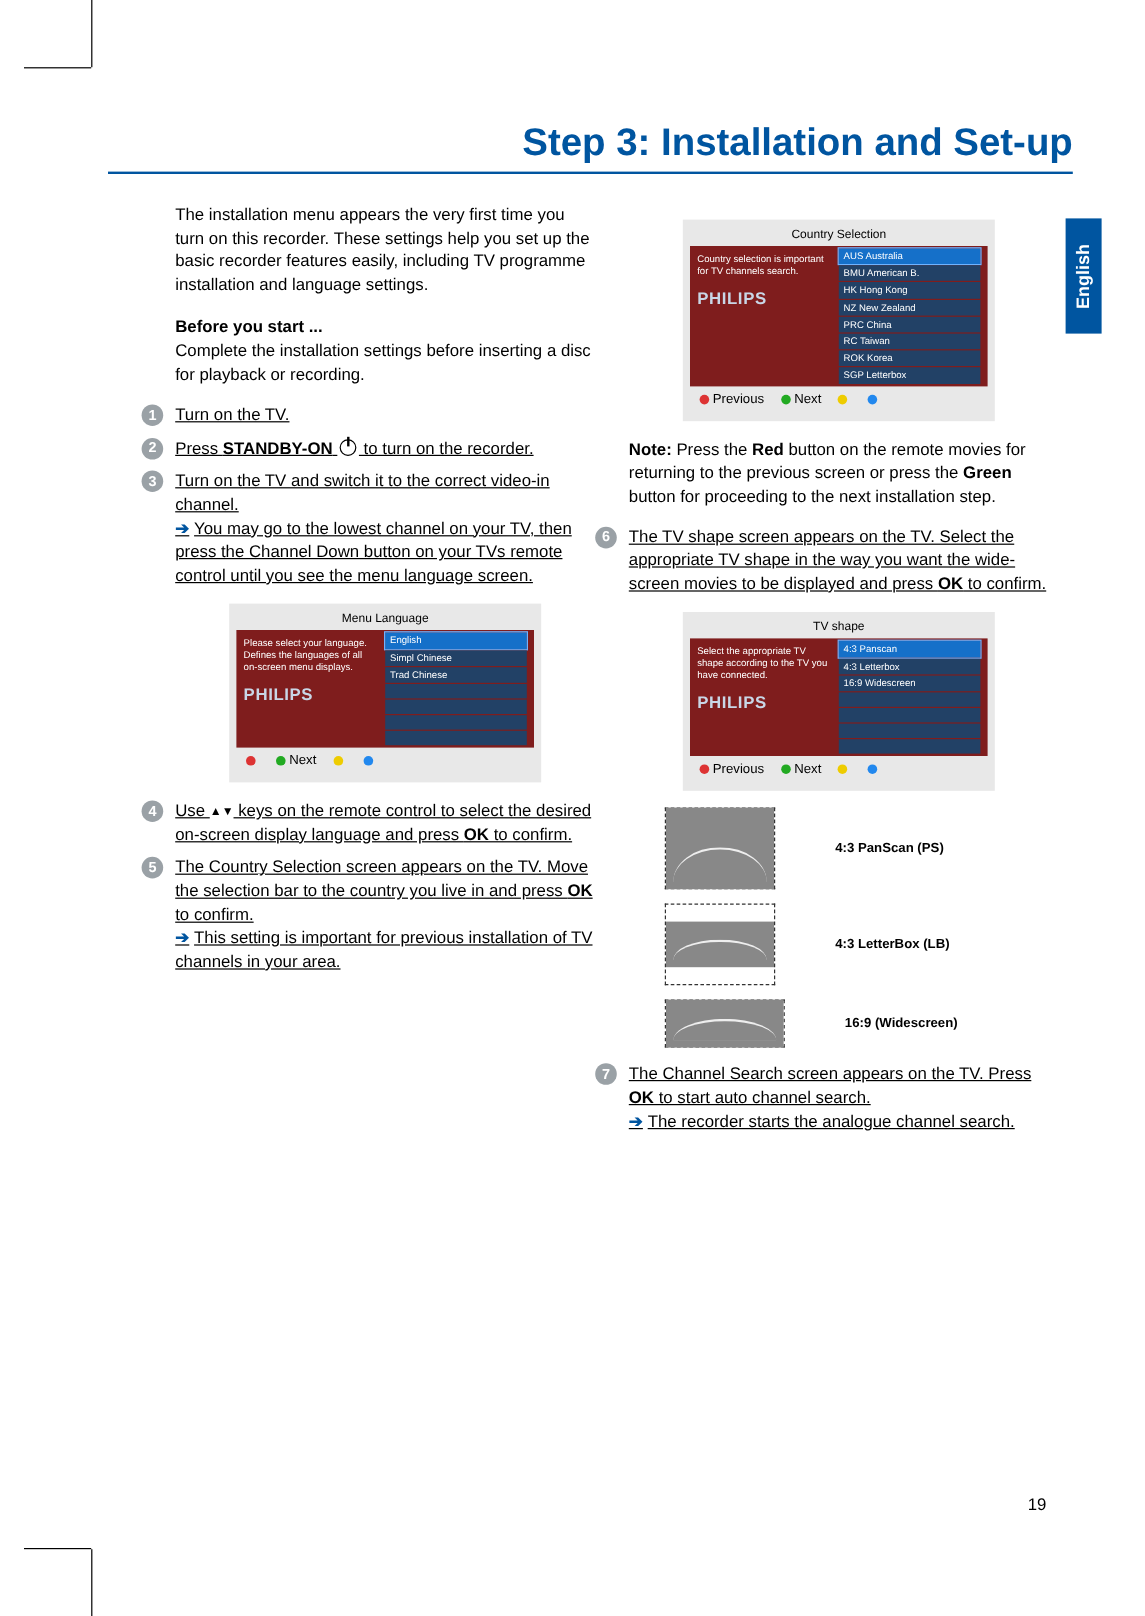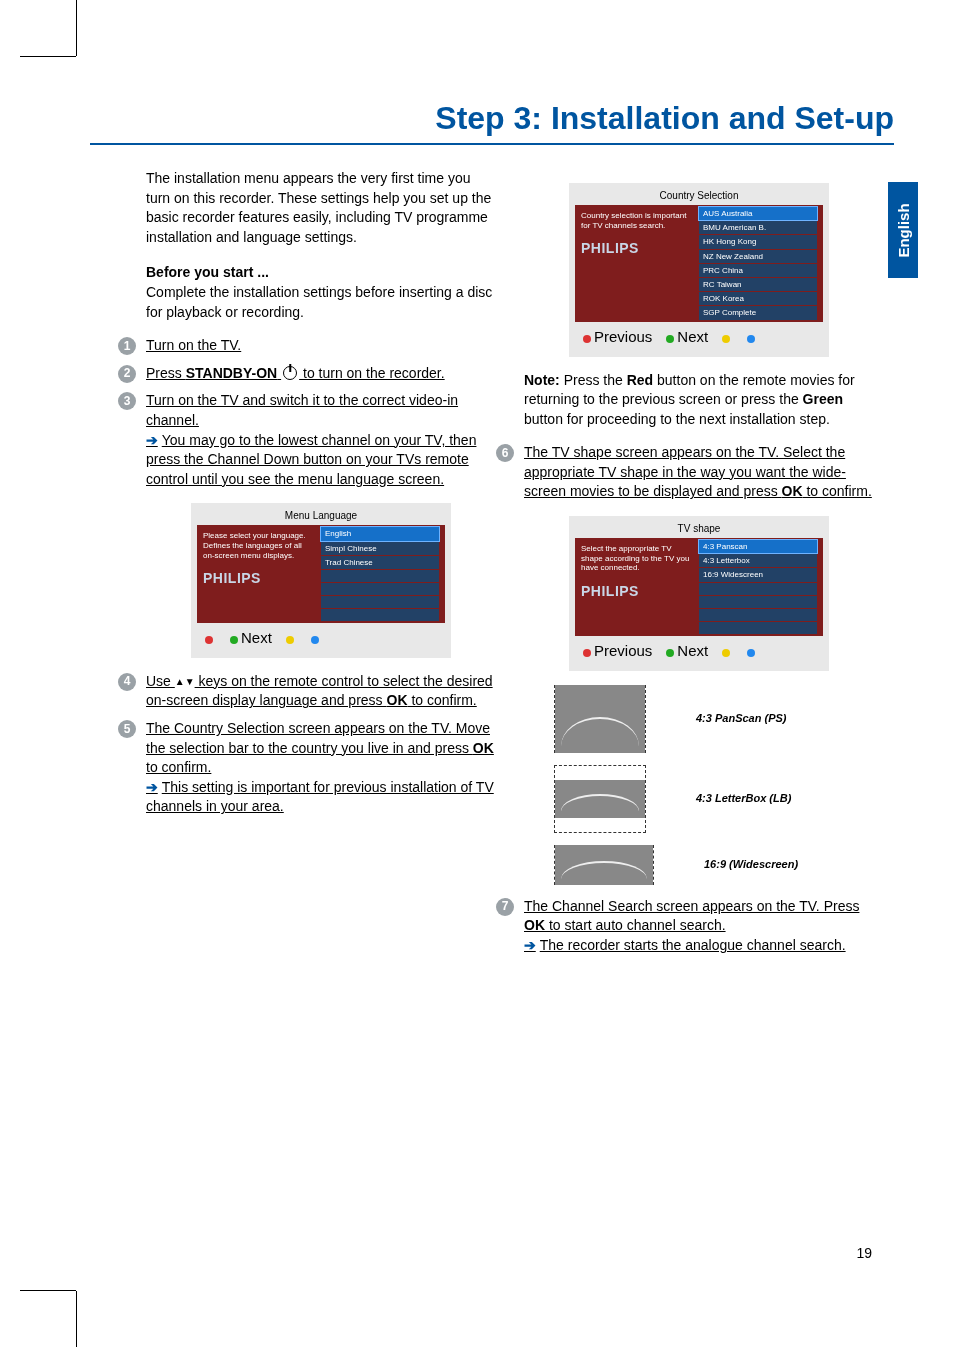--- a/index.html
+++ b/index.html
@@ -154,42 +154,41 @@
     font-size: 14px;
     color: #c9d6e6;
     margin-top: 10px;
     letter-spacing: 0.5px;
   }
   .osd-footer {
     display: flex;
     gap: 14px;
     align-items: center;
     padding: 4px 8px;
-    font-size: 15px;
+    font-size: 11px;
     color: #000;
   }
   .dot {
     width: 8px; height: 8px; border-radius: 50%;
     display: inline-block;
     margin-right: 3px;
     vertical-align: -1px;
   }
   .dot.red { background: #d33; }
   .dot.green { background: #2a2; }
   .dot.yellow { background: #ec0; }
   .dot.blue { background: #28e; }
   
   .shape-row {
     display: flex;
     align-items: center;
     gap: 50px;
     margin: 12px 0 12px 30px;
     font-size: 11px;
     font-weight: bold;
-    font-style: italic;
   }
   .shape-box {
     width: 92px;
     border: 1px dashed #333;
     display: flex;
     align-items: center;
     justify-content: center;
     box-sizing: border-box;
   }
   .shape-box.tall { height: 68px; }
@@ -323,21 +322,21 @@
             <div class="osd-brand">PHILIPS</div>
           </div>
           <div class="osd-right">
             <div class="osd-item sel">AUS  Australia</div>
             <div class="osd-item">BMU  American B.</div>
             <div class="osd-item">HK  Hong Kong</div>
             <div class="osd-item">NZ  New Zealand</div>
             <div class="osd-item">PRC  China</div>
             <div class="osd-item">RC  Taiwan</div>
             <div class="osd-item">ROK  Korea</div>
-            <div class="osd-item">SGP  Complete</div>
+            <div class="osd-item">SGP  Letterbox</div>
           </div>
         </div>
         <div class="osd-footer">
           <span><span class="dot red"></span><span>Previous</span></span>
           <span><span class="dot green"></span><span>Next</span></span>
           <span><span class="dot yellow"></span></span>
           <span><span class="dot blue"></span></span>
         </div>
       </div>
 

